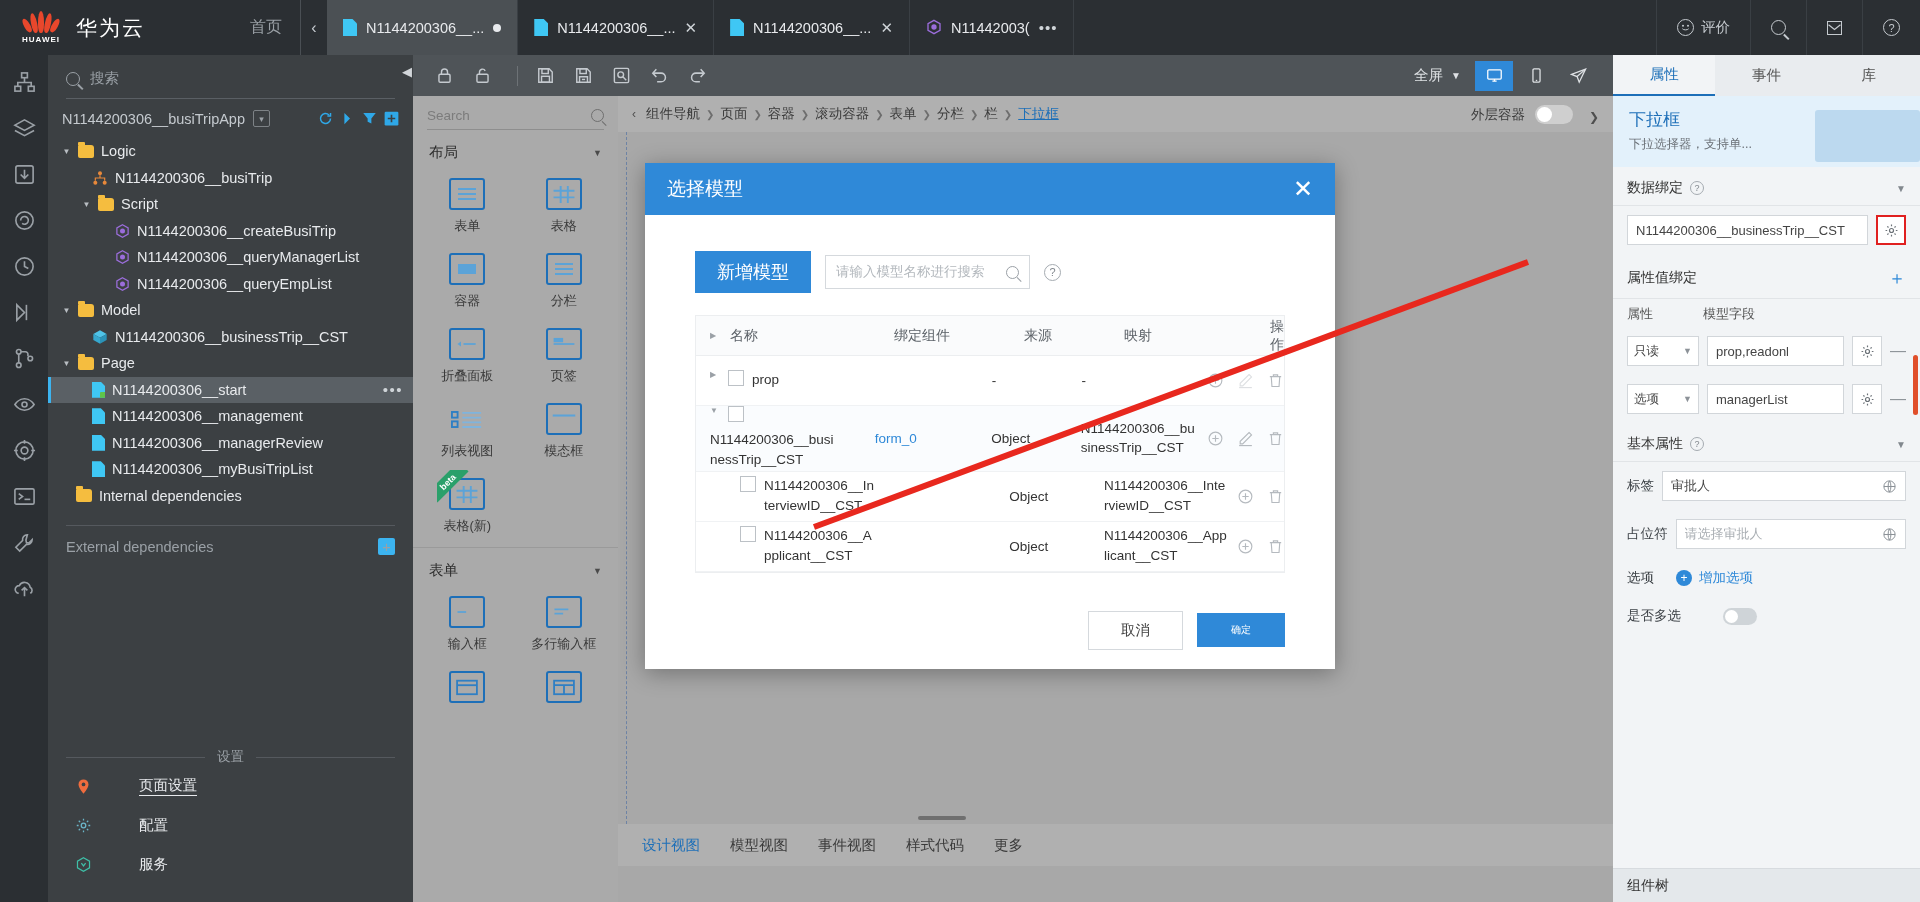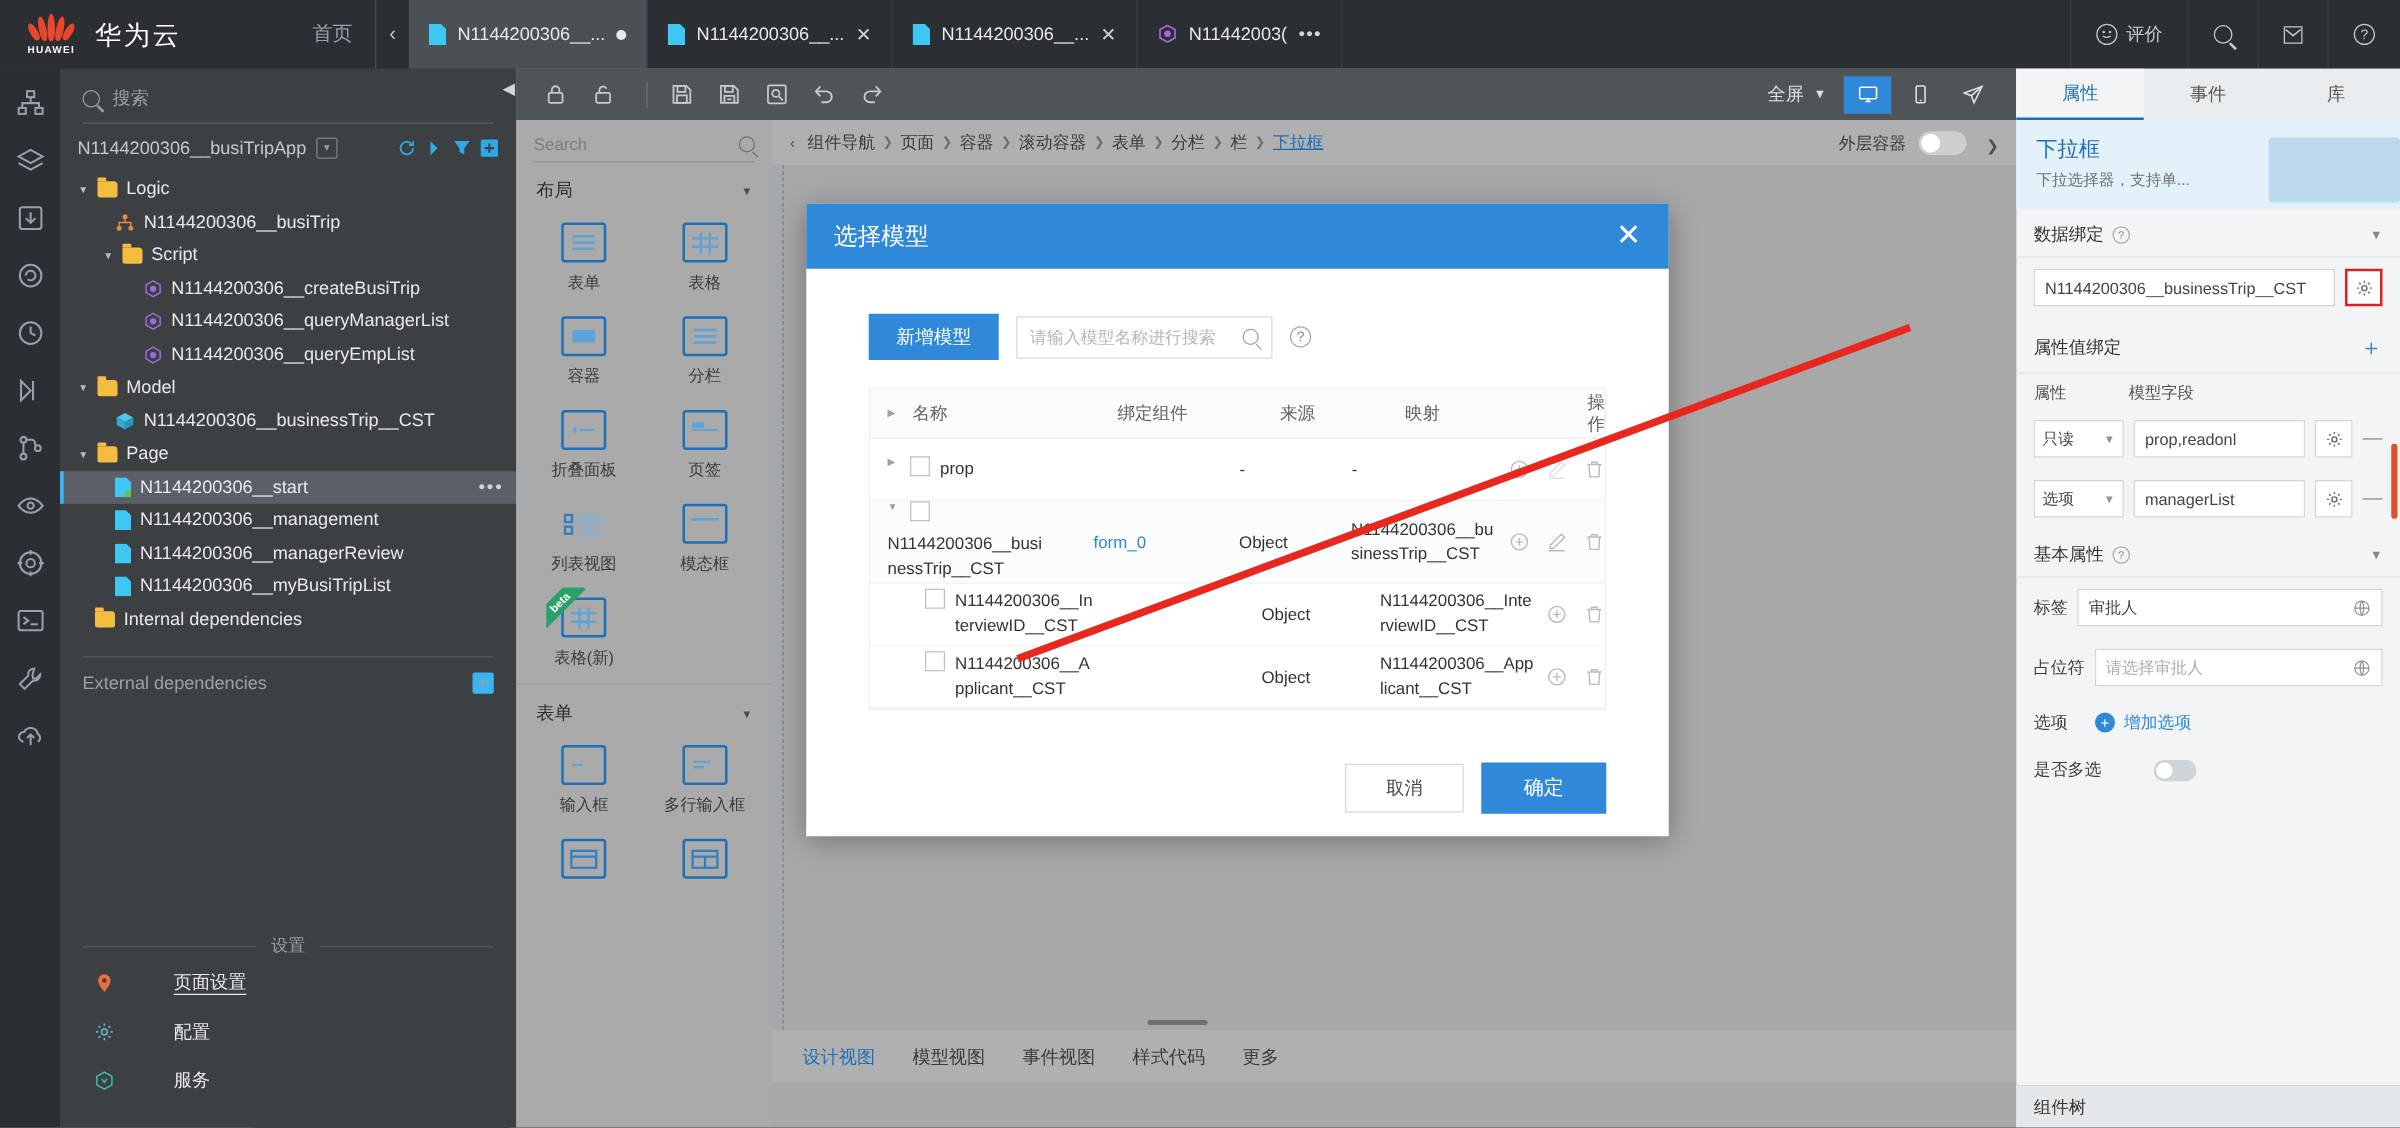--- a/index.html
+++ b/index.html
@@ -429,21 +429,21 @@
   }
   .modal-head {
     height: 52px; background: #2f89d8; display: flex; align-items: center;
     padding: 0 22px; color: #fff;
   }
   .modal-title { font-size: 19px; }
   .modal-x { margin-left: auto; font-size: 24px; line-height: 1; color: #fff; }
   .modal-body { flex: 1; padding: 36px 50px 0 50px; overflow: hidden; }
   .modal-toolbar { display: flex; align-items: center; gap: 14px; }
   .btn-primary {
-    background: #2f89d8; color: #fff; font-size: 15px;
+    background: #2f89d8; color: #fff; font-size: 18px;
     padding: 9px 22px; border: none;
   }
   .m-search {
     width: 205px; height: 34px; border: 1px solid #d5d9dd; display: flex;
     align-items: center; padding: 0 10px; font-size: 13.5px; color: #b3b8bd;
   }
   .m-search .mag {
     margin-left: auto; width: 13px; height: 13px; border: 1.4px solid #9aa0a6;
     border-radius: 50%; position: relative; flex: none;
   }
@@ -484,21 +484,21 @@
   .modal-foot {
     height: 78px; display: flex; align-items: center; justify-content: flex-end;
     gap: 14px; padding: 0 50px;
   }
   .btn-ghost {
     background: #fff; border: 1px solid #d5d9dd; color: #444;
     font-size: 14.5px; padding: 9px 32px;
   }
   .btn-ok {
     background: #2f89d8; border: none; color: #fff;
-    font-size: 16px; padding: 10px 34px;
+    font-size: 10px; padding: 10px 34px;
   }
 
   
   .annot { position: absolute; left: 0; top: 0; width: 1920px; height: 902px;
     pointer-events: none; z-index: 60; }
 </style>
 </head>
 <body>
 
 <div class="app">

